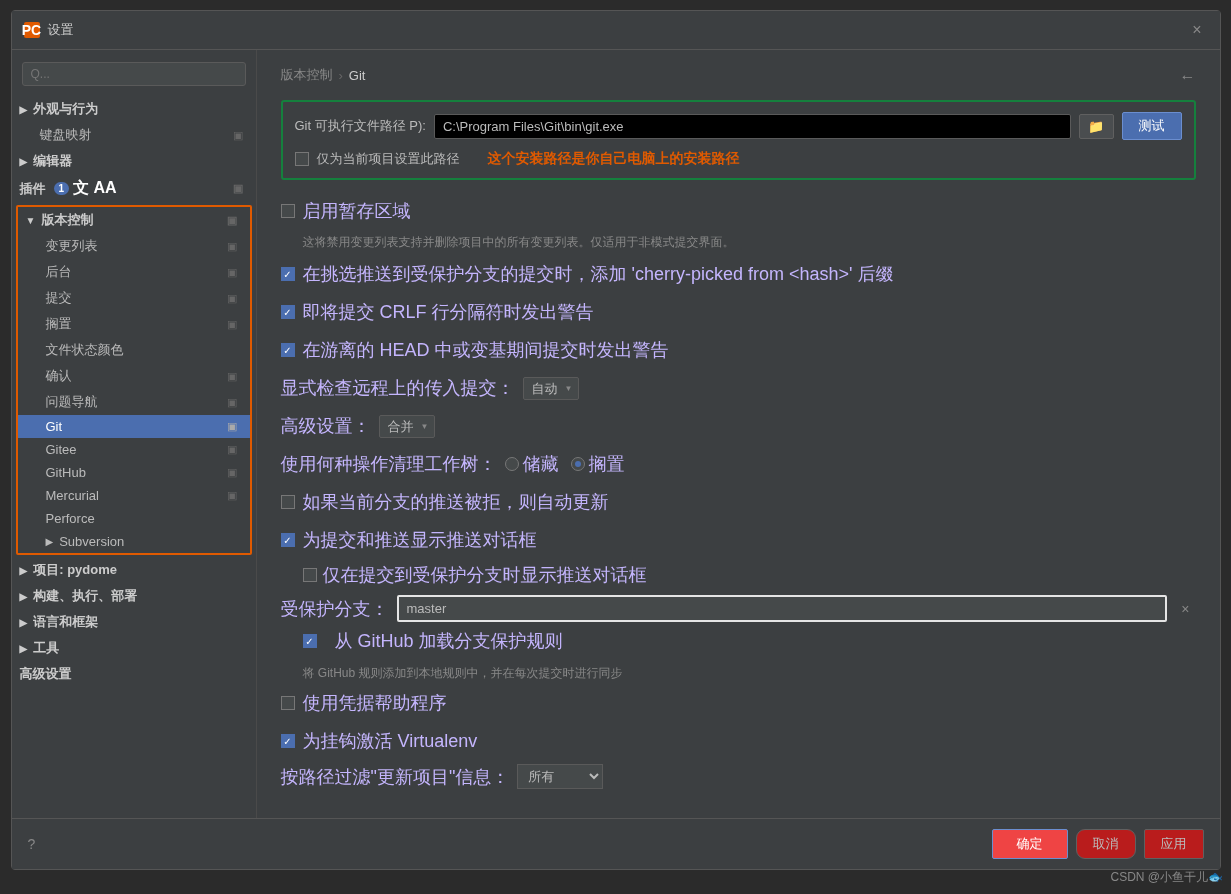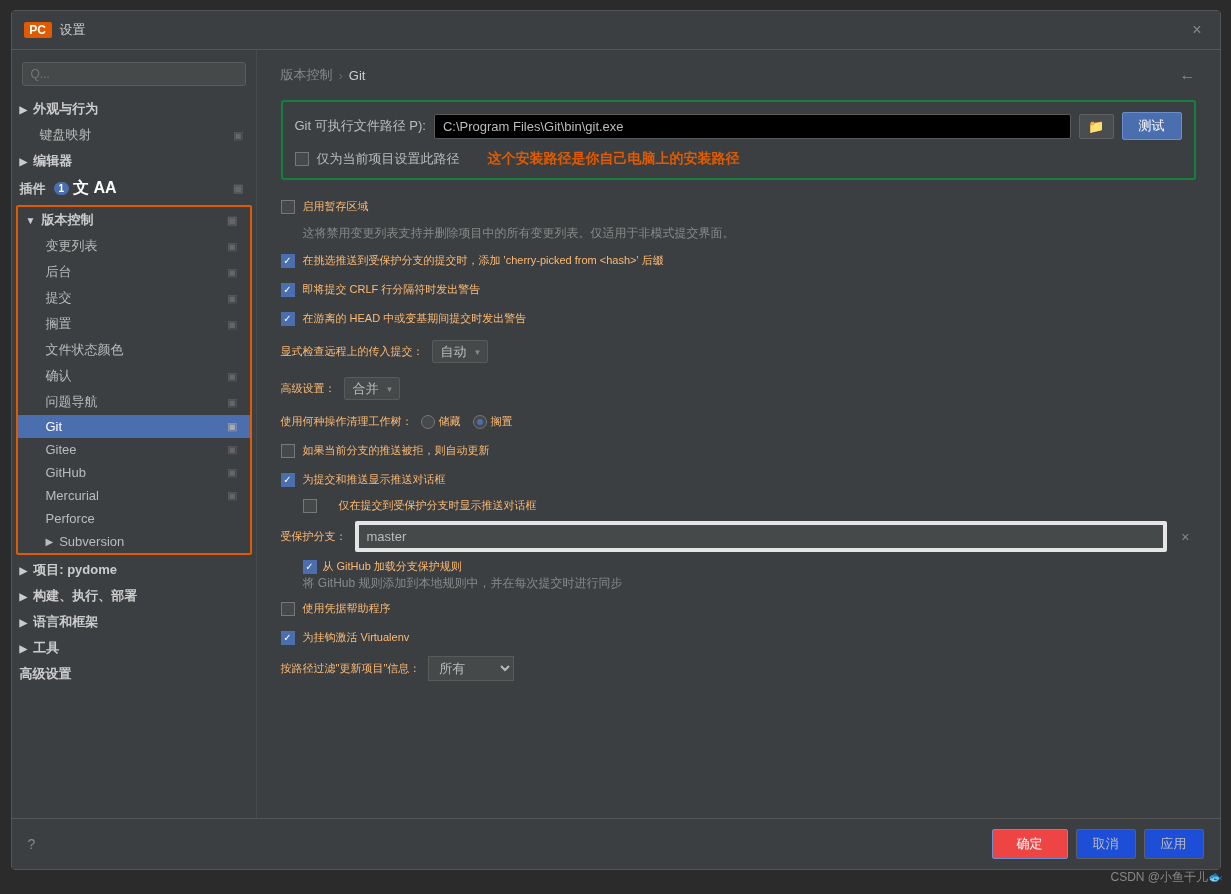--- a/index.html
+++ b/index.html
@@ -30,28 +30,28 @@
       align-items: center;
       justify-content: space-between;
       flex-shrink: 0;
     }
     .titlebar-left {
       display: flex;
       align-items: center;
       gap: 8px;
     }
     .titlebar-icon {
-      width: 28px;
+      width: 16px;
       height: 16px;
       background: #e05a00;
       border-radius: 2px;
       display: flex;
       align-items: center;
       justify-content: center;
-      font-size: 12px;
+      font-size: 14px;
       color: white;
       font-weight: bold;
     }
     .titlebar-title {
       color: #ccc;
       font-size: 13px;
     }
     .close-btn {
       color: #888;
       cursor: pointer;
@@ -195,22 +195,22 @@
       font-size: 13px;
     }
     .setting-row {
       display: flex;
       align-items: center;
       gap: 8px;
       margin-bottom: 8px;
       padding: 3px 0;
     }
     .setting-label {
-      color: #fdba74;
-      font-size: 11px;
+      color: #c4b5fd;
+      font-size: 18px;
     }
     .setting-desc {
       color: #888;
       font-size: 12px;
       margin-left: 22px;
       margin-bottom: 8px;
     }
     .checkbox-custom {
       width: 14px;
       height: 14px;
@@ -293,21 +293,21 @@
     .protected-branch-row {
       display: flex;
       align-items: center;
       gap: 8px;
       margin-bottom: 7px;
       justify-content: space-between;
     }
     .protected-input {
       flex: 1;
       background: #45494a;
-      border: 4px solid #e5e5e5;
+      border: 2px solid #e5e5e5;
       border-radius: 2px;
       padding: 4px 8px;
       color: #bbb;
       font-size: 13px;
       outline: none;
     }
     .x-btn {
       color: #888;
       cursor: pointer;
       font-size: 14px;
@@ -343,30 +343,30 @@
     .ok-btn {
       background: #ef4444;
       border: 1px solid #6b8ecf;
       border-radius: 2px;
       padding: 5px 24px;
       color: white;
       cursor: pointer;
       font-size: 13px;
     }
     .cancel-btn {
-      background: #1d4ed8;
+      background: #b91c1c;
       border: 1px solid #606060;
-      border-radius: 2px;
+      border-radius: 9px;
       padding: 5px 16px;
       color: #bbb;
       cursor: pointer;
       font-size: 13px;
     }
     .apply-btn {
-      background: #1d4ed8;
+      background: #b91c1c;
       border: 1px solid #606060;
       border-radius: 2px;
       padding: 5px 16px;
       color: #bbb;
       cursor: pointer;
       font-size: 13px;
     }
     .watermark {
       position: fixed;
       bottom: 8px;
@@ -607,33 +607,33 @@
 
       <div class="setting-row">
         <div class="checkbox-custom"></div>
         <span class="setting-label">如果当前分支的推送被拒，则自动更新</span>
       </div>
 
       <div class="setting-row">
         <div class="checkbox-custom checked"></div>
         <span class="setting-label">为提交和推送显示推送对话框</span>
       </div>
-      <div class="indent-checkbox" style="display:flex;align-items:center;gap:22px;margin-bottom:8px;">
+      <div class="indent-checkbox" style="display:flex;align-items:center;gap:6px;margin-bottom:8px;">
         <div class="checkbox-custom"></div>
         <span class="setting-label">仅在提交到受保护分支时显示推送对话框</span>
       </div>
 
       <div class="protected-branch-row">
         <span class="setting-label">受保护分支：</span>
         <input class="protected-input" type="text" value="master" style="">
         <span class="x-btn">×</span>
       </div>
 
       <div class="sub-section">
-        <div style="display:flex;align-items:center;gap:6px;margin-bottom:1px;">
+        <div style="display:flex;align-items:center;gap:18px;margin-bottom:12px;">
           <div class="checkbox-custom checked"></div>
           <span class="setting-label">从 GitHub 加载分支保护规则</span>
         </div>
         <div class="sub-section-desc">将 GitHub 规则添加到本地规则中，并在每次提交时进行同步</div>
       </div>
 
       <div class="setting-row">
         <div class="checkbox-custom"></div>
         <span class="setting-label">使用凭据帮助程序</span>
       </div>

